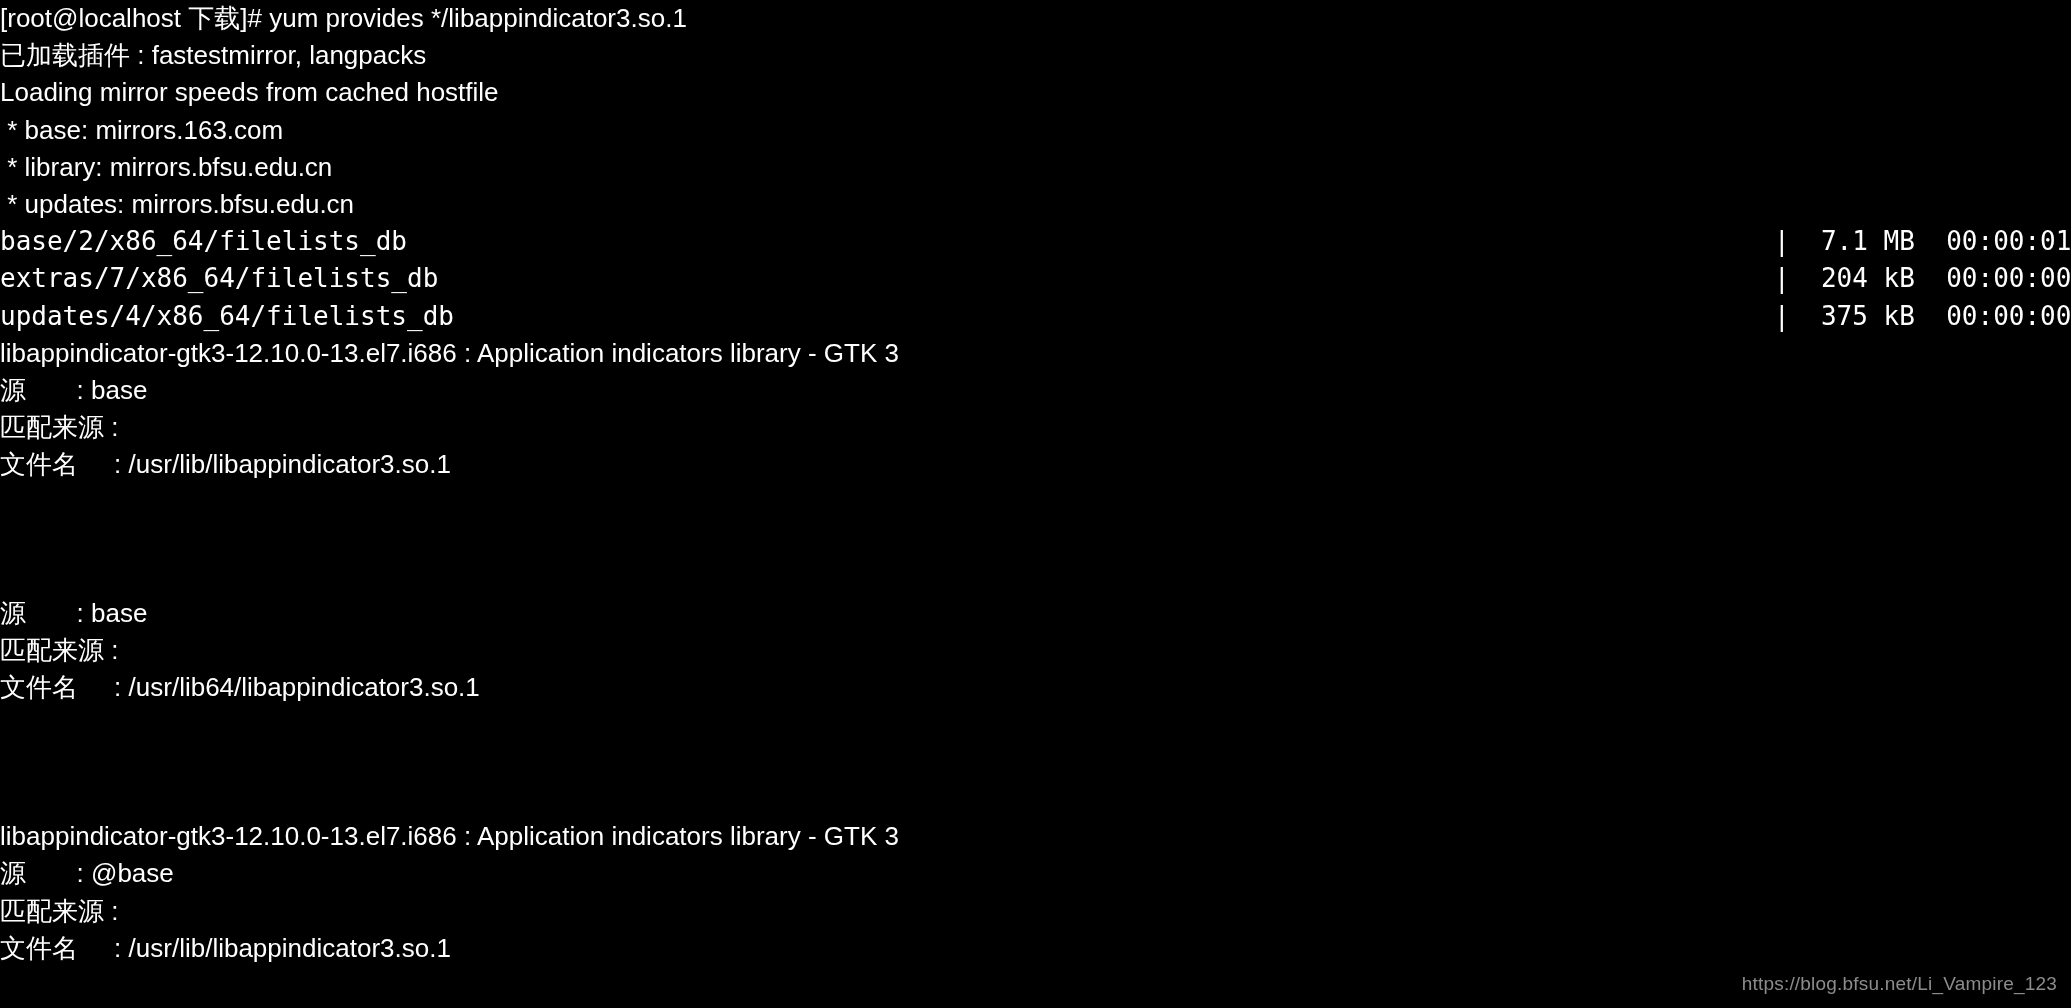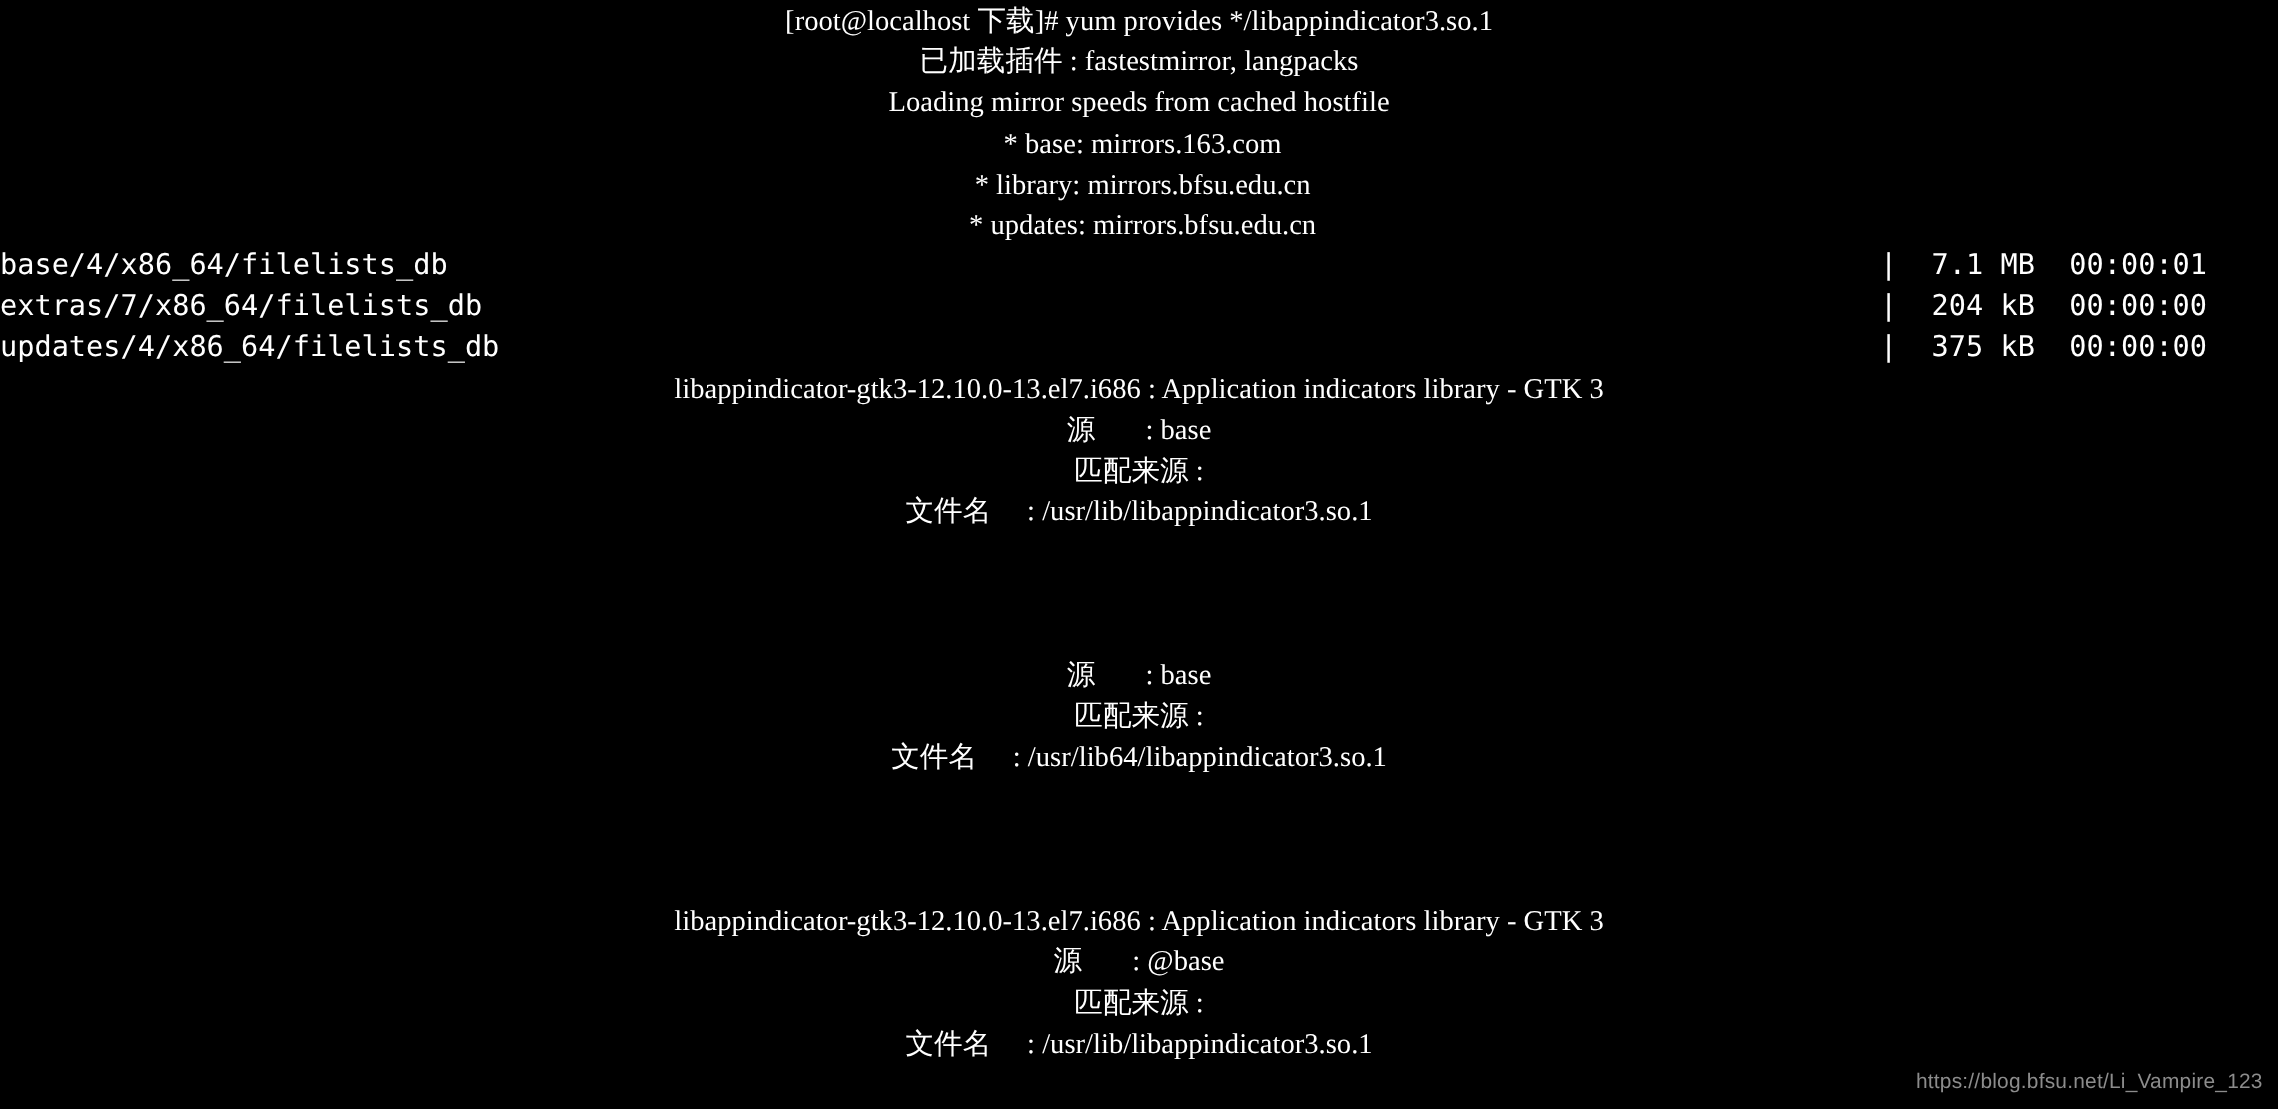--- a/index.html
+++ b/index.html
@@ -26,22 +26,21 @@
     letter-spacing: 0px;
     box-sizing: border-box;
     padding: 0;
   }
   .line {
     position: relative;
     height: 37.2px;
     white-space: pre;
     display: block;
     padding-left: 0px;
-    font-family: Liberation Serif, serif;
-    text-align: center;
+    font-family: Liberation Sans, sans-serif;
   }
   .line .txt {
     white-space: pre;
     display: inline;
   }
   .line.blank {
     height: 37.2px;
   }
   
   .repoline {
@@ -50,21 +49,21 @@
     white-space: pre;
   }
   .repoline .name {
     position: absolute;
     left: 0;
     top: 0;
     white-space: pre;
   }
   .repoline .meta {
     position: absolute;
-    left: 1709px;
+    left: 1774px;
     top: 0;
     white-space: pre;
   }
   
   .hl-wrap {
     position: relative;
     height: 37.2px;
     white-space: pre;
   }
   .hl-box {
@@ -102,21 +101,21 @@
 
   <div class="line"><span class="txt">已加载插件 : fastestmirror, langpacks</span></div>
 
   <div class="line"><span class="txt">Loading mirror speeds from cached hostfile</span></div>
 
   <div class="line"><span class="txt"> * base: mirrors.163.com</span></div>
   <div class="line"><span class="txt"> * library: mirrors.bfsu.edu.cn</span></div>
   <div class="line"><span class="txt"> * updates: mirrors.bfsu.edu.cn</span></div>
 
   <div class="repoline">
-    <span class="name">base/4/x86_64/filelists_db</span>
+    <span class="name">base/2/x86_64/filelists_db</span>
     <span class="meta">|  7.1 MB  00:00:01</span>
   </div>
   <div class="repoline">
     <span class="name">extras/7/x86_64/filelists_db</span>
     <span class="meta">|  204 kB  00:00:00</span>
   </div>
   <div class="repoline">
     <span class="name">updates/4/x86_64/filelists_db</span>
     <span class="meta">|  375 kB  00:00:00</span>
   </div>

